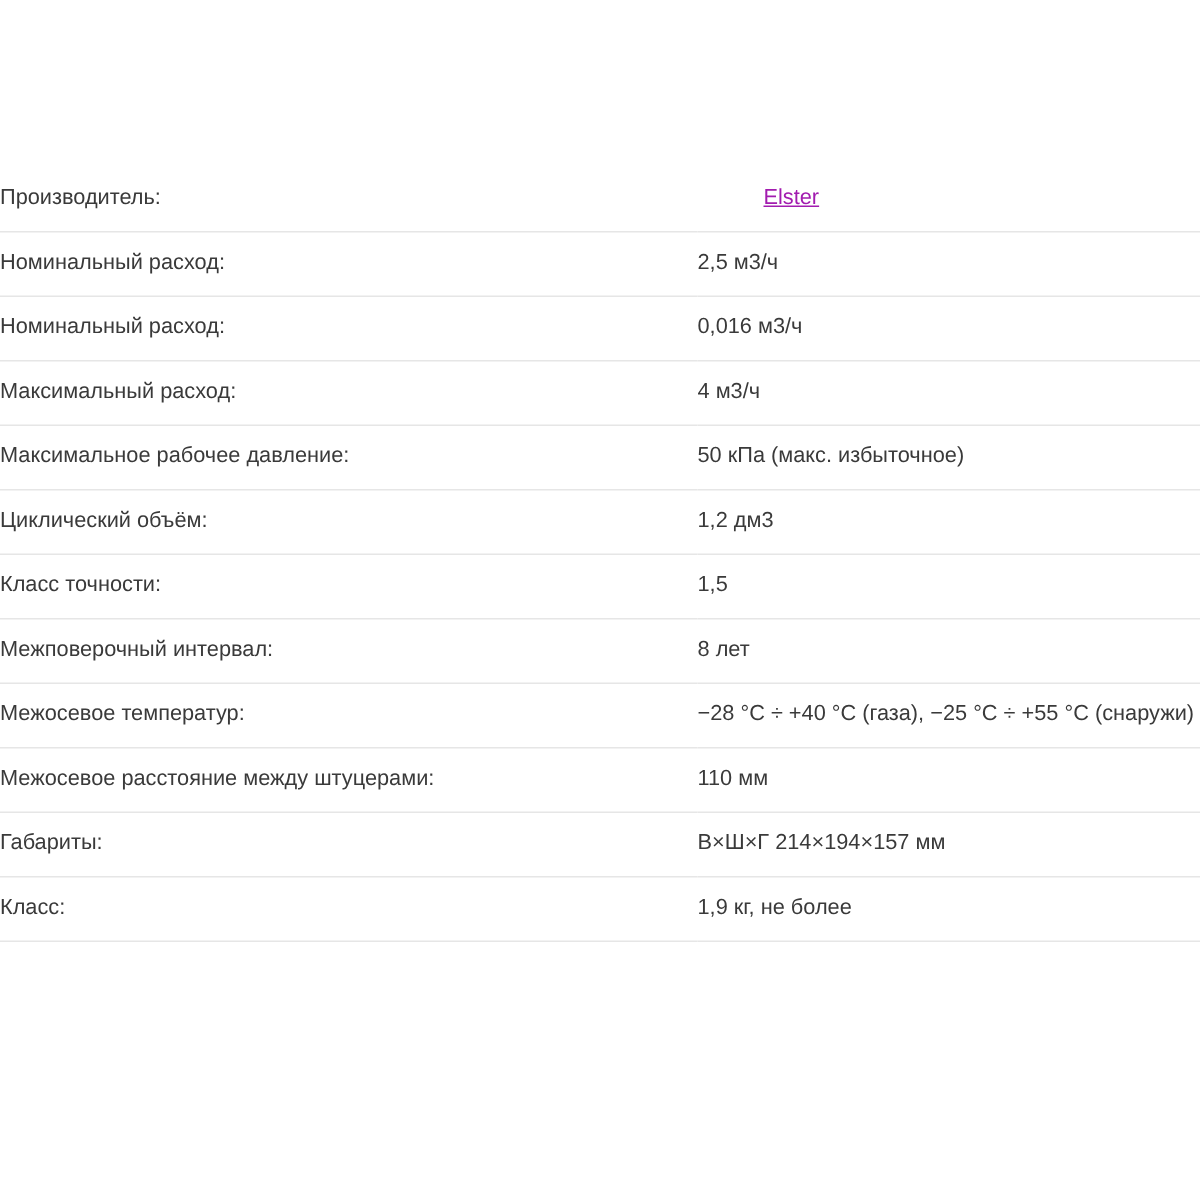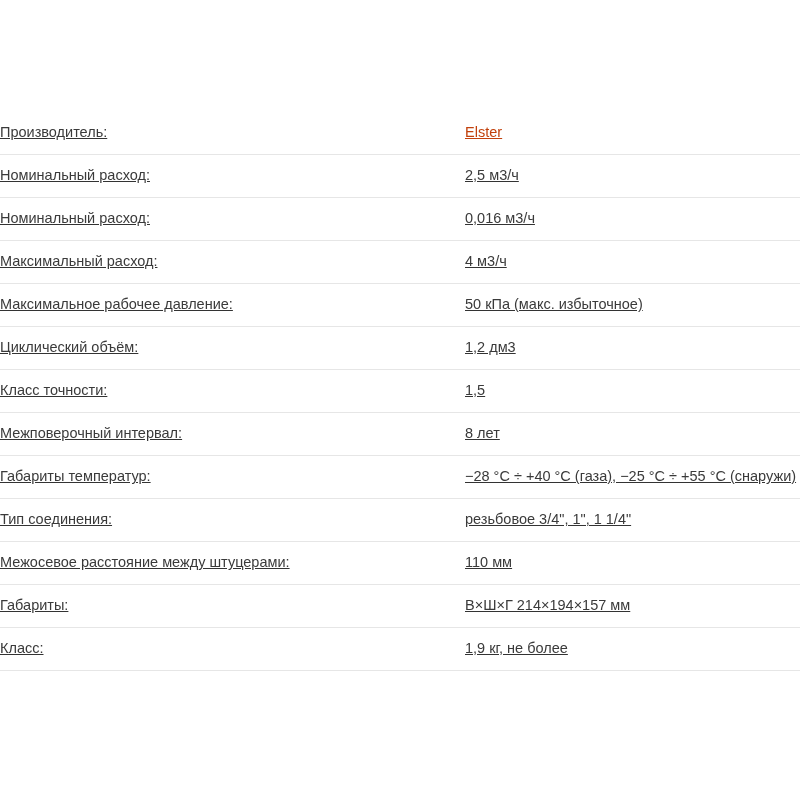--- a/index.html
+++ b/index.html
@@ -14,21 +14,20 @@
     color: #333333;
     -webkit-font-smoothing: antialiased;
   }
   .page {
     position: relative;
     width: 800px;
     height: 664px;
     box-sizing: border-box;
     padding: 112px 0 0 0;
     background: #ffffff;
-    text-decoration: underline;
   }
   table.spec-table {
     width: 100%;
     border-collapse: collapse;
     table-layout: fixed;
   }
   table.spec-table tr {
     border-bottom: 1px solid #e6e6e6;
   }
   table.spec-table td {
@@ -44,23 +43,24 @@
     box-sizing: border-box;
     color: #333333;
   }
   td.value {
     padding-left: 15px;
     padding-right: 14px;
     box-sizing: border-box;
     color: #3a3a3a;
   }
   .link {
-    color: #c2410c;
+    color: #a21caf;
     text-decoration: underline;
     cursor: pointer;
+    margin-left: 44px;
   }
 </style>
 </head>
 <body>
 
 <div class="page">
   <table class="spec-table">
     <tbody>
         <tr>
           <td class="param">Производитель:</td>
@@ -88,26 +88,22 @@
         </tr>
         <tr>
           <td class="param">Класс точности:</td>
           <td class="value">1,5</td>
         </tr>
         <tr>
           <td class="param">Межповерочный интервал:</td>
           <td class="value">8 лет</td>
         </tr>
         <tr>
-          <td class="param">Габариты температур:</td>
+          <td class="param">Межосевое температур:</td>
           <td class="value">−28 °С ÷ +40 °С (газа), −25 °С ÷ +55 °С (снаружи)</td>
-        </tr>
-        <tr>
-          <td class="param">Тип соединения:</td>
-          <td class="value">резьбовое 3/4", 1", 1 1/4"</td>
         </tr>
         <tr>
           <td class="param">Межосевое расстояние между штуцерами:</td>
           <td class="value">110 мм</td>
         </tr>
         <tr>
           <td class="param">Габариты:</td>
           <td class="value">В×Ш×Г 214×194×157 мм</td>
         </tr>
         <tr>

